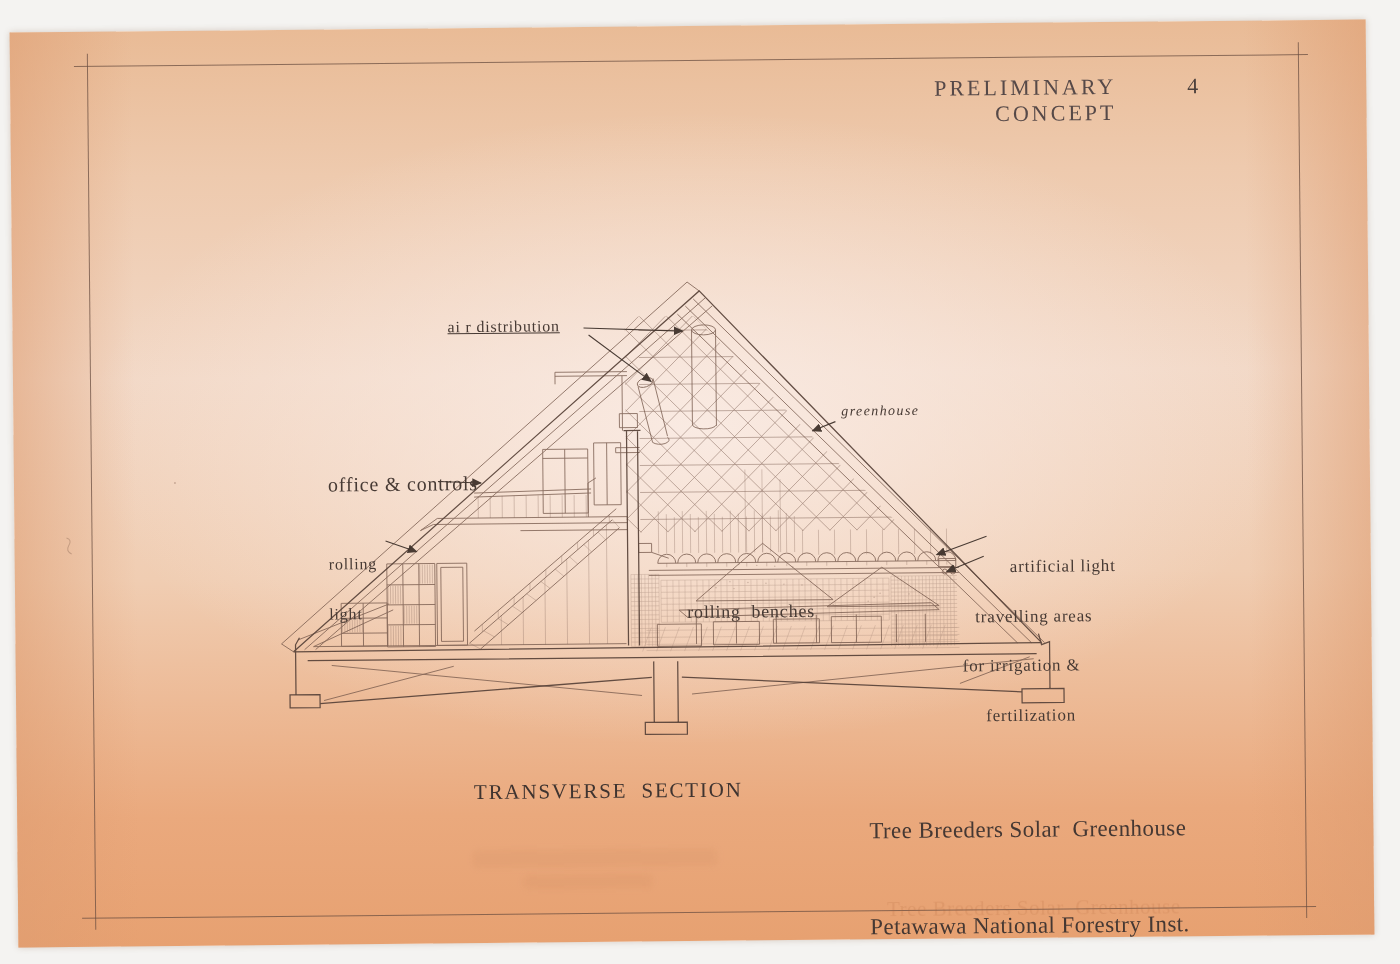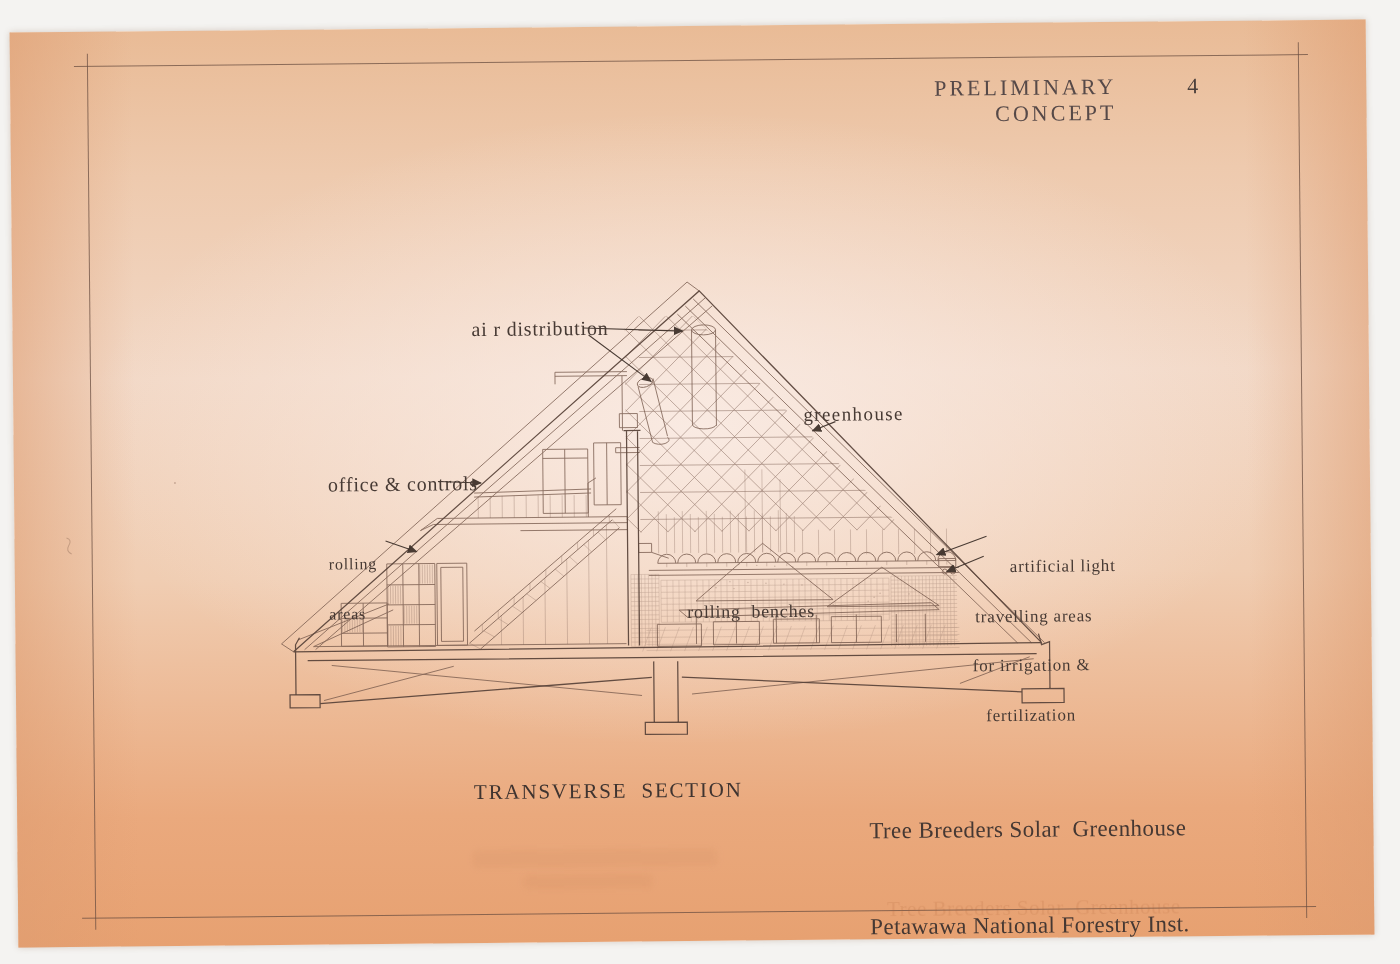--- a/index.html
+++ b/index.html
@@ -465,31 +465,31 @@
           <circle cx="873" cy="599" r="0.7" fill="#75594b" stroke="none"></circle>
           <circle cx="867" cy="603" r="0.7" fill="#75594b" stroke="none"></circle>
           <circle cx="914" cy="592" r="0.7" fill="#75594b" stroke="none"></circle>
           <circle cx="908" cy="596" r="0.7" fill="#75594b" stroke="none"></circle>
           <path d="M66,532 q6,2 2,8 q-3,5 3,8"></path>
           <circle cx="175" cy="478" r="1" fill="#7a5a48" stroke="none"></circle>
         </g>
       </g>
   </svg>
 
-  <div class="lbl" style="left:459px;top:291px;font-size:20px;">ai r distribution</div>
-  <div class="lbl" style="left:790px;top:380px;font-size:19px;letter-spacing:1.4px;">greenhouse</div>
+  <div class="lbl" style="left:435px;top:291px;font-size:16px;text-decoration:underline;">ai r distribution</div>
+  <div class="lbl" style="left:828px;top:380px;font-size:14px;letter-spacing:1.4px;font-style:italic;">greenhouse</div>
   <div class="lbl" style="left:314px;top:445px;font-size:20px;">office &amp; controls</div>
   <div class="lbl" style="left:314px;top:493px;font-size:16px;">
     <span style="display:block;">rolling</span>
-    <span style="display:block;">areas</span>
+    <span style="display:block;">light</span>
   </div>
   <div class="lbl" style="left:947px;top:503px;font-size:17px;line-height:16.5px;">
     <span style="display:block;padding-left:48px;">artificial light</span>
     <span style="display:block;margin-left:13px;">travelling areas</span>
-    <span style="display:block;margin-left:10px;">for irrigation &amp;</span>
+    <span style="display:block;">for irrigation &amp;</span>
     <span style="display:block;margin-left:23px;">fertilization</span>
   </div>
   <div class="lbl" style="left:672px;top:577px;font-size:18px;">rolling  benches</div>
 
   <div class="caption">TRANSVERSE  SECTION</div>
   <div class="titleblock">
     <div>Tree Breeders Solar  Greenhouse</div>
     <div>Petawawa National Forestry Inst.</div>
     
   </div>

